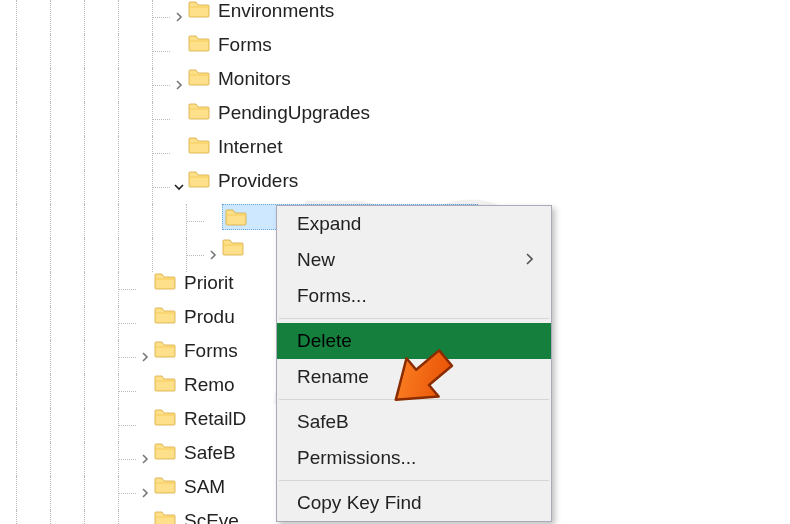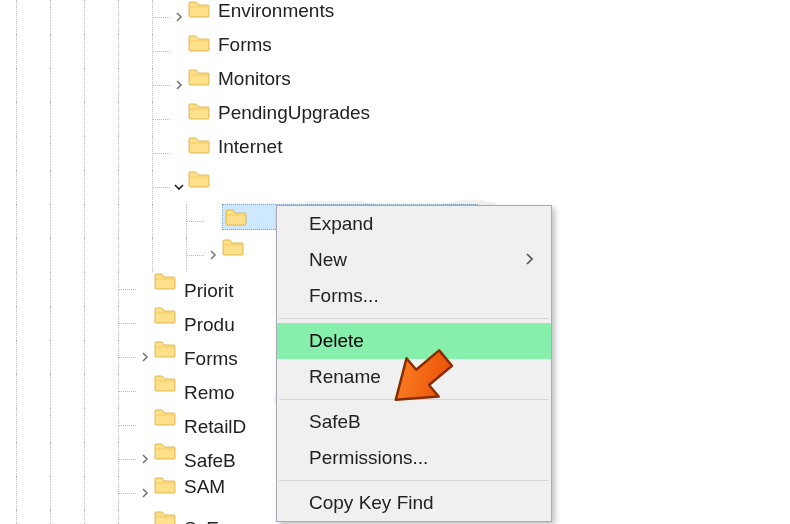--- a/index.html
+++ b/index.html
@@ -69,42 +69,42 @@
     border: 1px dotted #6aa9e6;
     padding: 0 2px 1px 2px;
     display: inline-flex;
     align-items: center;
     height: 26px;
   }
   .selected-node .label {
     color: #cde8ff; 
     min-width: 220px;
   }
-  .trunc { overflow: hidden; margin-top: 8px; }
+  .trunc { overflow: hidden; }
   
   .ctxmenu {
     position: absolute;
     left: 276px; top: 205px;
     width: 276px;
     background: #f0f0f0;
     border: 1px solid #aab;
     box-shadow: 3px 3px 6px rgba(0,0,0,0.25);
     font-size: 19px;
     color: #222;
     z-index: 10;
   }
   .menuitem {
-    padding: 7px 18px 7px 32px;
+    padding: 7px 18px 7px 20px;
     display: flex;
     align-items: center;
     justify-content: space-between;
     cursor: default;
   }
   .menuitem.highlight {
-    background: #86efac;
+    background: #15803d;
     color: #000;
   }
   .sep {
     height: 1px;
     background: #d6d6d6;
     margin: 4px 2px;
   }
   .subarrow {
     font-size: 13px;
     color: #555;
@@ -245,20 +245,21 @@
         <svg width="10" height="10" viewBox="0 0 10 10">
           <path d="M1 3 L5 7 L9 3" fill="none" stroke="#222" stroke-width="1.6"></path>
         </svg>
       </span>
       <span class="folder-icon">
         <svg width="22" height="18" viewBox="0 0 22 18">
           <path d="M1 4 L1 16 Q1 17 2 17 L20 17 Q21 17 21 16 L21 6 Q21 5 20 5 L10 5 L8 2 L2 2 Q1 2 1 3 Z" fill="#ffe08a" stroke="#d6a93a" stroke-width="0.8"></path>
           <path d="M1 7 L21 7" stroke="#f5cc5a" stroke-width="1"></path>
         </svg>
       </span>
+      <span class="label">Providers</span>
     </div>
     <div class="row">
       <span class="indent vline"></span>
       <span class="indent vline"></span>
       <span class="indent vline"></span>
       <span class="indent vline"></span>
       <span class="indent vline"></span>
       <span class="indent vline hline"></span>
       <span class="expander"></span>
       <span class="selected-node">

